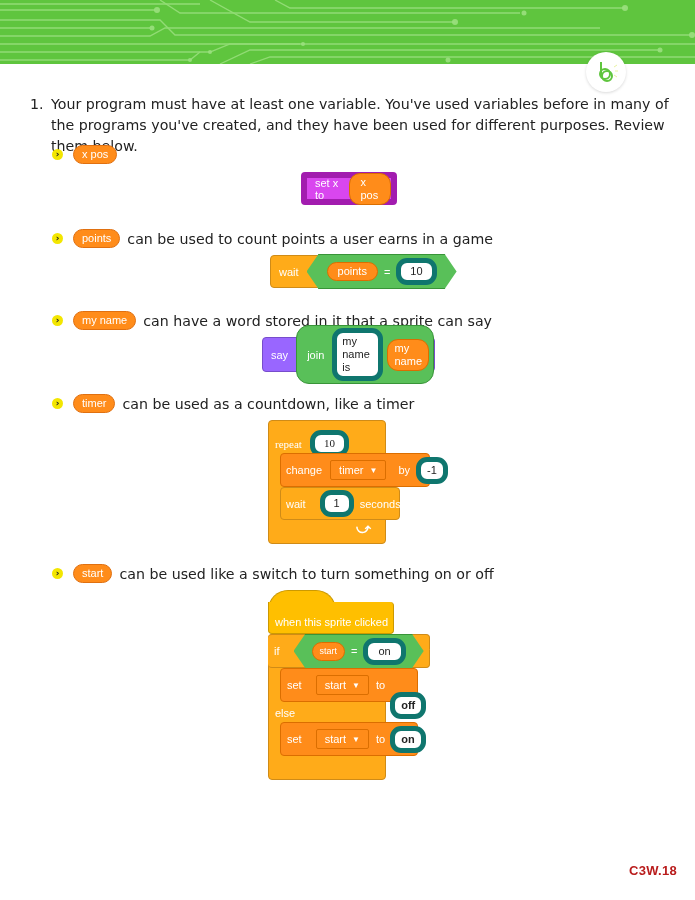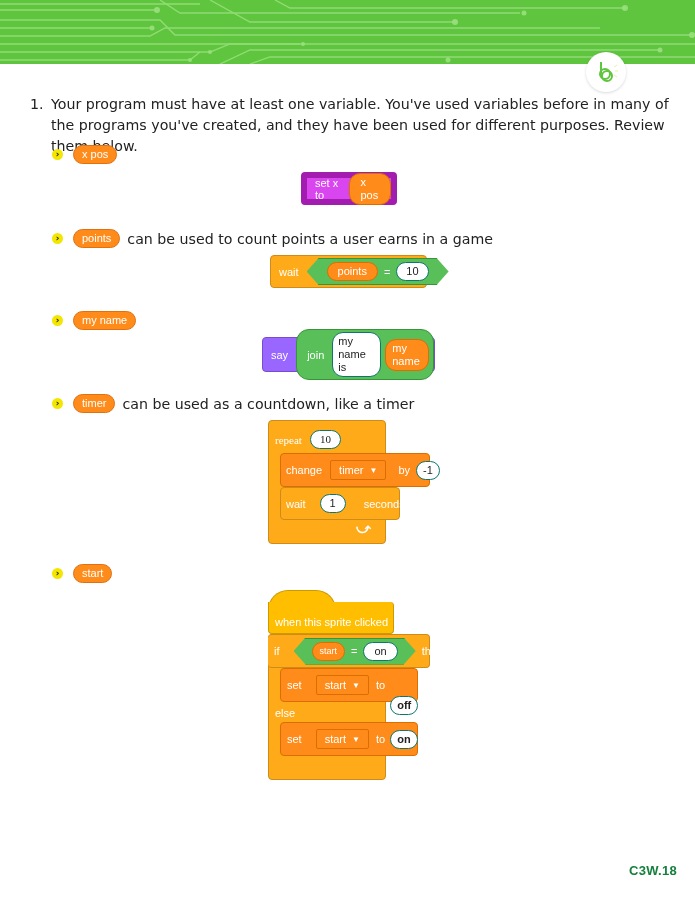--- a/index.html
+++ b/index.html
@@ -17,27 +17,27 @@
           font-size:9px; font-weight:bold; color:#222; margin-right:10px; line-height:1; }
   .varpill { display:inline-block; background:#ff8c1a; color:#fff; border:1px solid #e07010; border-radius:10px;
              font-family:"Liberation Sans", sans-serif; font-size:11px; padding:2px 8px; margin-right:7px; line-height:13px; }
   .blk { position:absolute; font-family:"Liberation Sans", sans-serif; color:#fff; font-size:11px; box-sizing:border-box; }
   .stack { display:flex; align-items:center; height:100%; padding-left:8px; }
   .blue { background:#d946ef; border:6px solid #a21caf; border-radius:4px; }
   .amber { background:#ffab19; border:1px solid #cf8b17; border-radius:4px; }
   .purple { background:#9966ff; border:1px solid #774dcb; border-radius:4px; }
   .orange { background:#ff8c1a; border:1px solid #db6e00; border-radius:4px; }
   .pill-o { background:#ff8c1a; border:1px solid #db6e00; border-radius:11px; padding:2px 10px; color:#fff; font-size:11px; line-height:13px; }
-  .pill-w { background:#fff; border:1px solid #0f766e; border-radius:11px; padding:2px 9px; color:#222; font-size:11px; line-height:13px; }
+  .pill-w { background:#fff; border:5px solid #0f766e; border-radius:11px; padding:2px 9px; color:#222; font-size:11px; line-height:13px; }
   .pill-g { background:#59c059; border:1px solid #389438; border-radius:13px; padding:2px 4px; display:inline-flex; align-items:center; gap:4px; }
   .hexg { background:#59c059; border-top:1px solid #389438; border-bottom:1px solid #389438; display:inline-flex; align-items:center; gap:6px;
           padding:3px 20px; clip-path:polygon(12px 0, calc(100% - 12px) 0, 100% 50%, calc(100% - 12px) 100%, 12px 100%, 0 50%); }
   .dd { background:#ff8c1a; border:1px solid #db6e00; border-radius:2px; padding:3px 8px; color:#fff; font-size:11px; display:inline-flex; align-items:center; gap:6px; }
   .gap6 { margin-right:8px; }
-  .footer { position:absolute; left:629px; top:863px; font-family:"Liberation Sans", sans-serif; font-size:13px; font-weight:bold; color:#15803d; letter-spacing:0.3px; }
+  .footer { position:absolute; left:629px; top:863px; font-family:"Liberation Sans", sans-serif; font-size:13px; font-weight:bold; color:#b91c1c; letter-spacing:0.3px; }
 </style>
 </head>
 <body>
 
 <div class="banner">
   <svg width="695" height="64">
     <g stroke="#9be07f" stroke-width="1.3" fill="none" opacity="0.85">
       <path d="M0 10 H155"></path>
         <path d="M0 20 H160 L175 35 H690"></path>
         <path d="M0 28 H150"></path>
@@ -108,20 +108,21 @@
       <span class="pill-o">points</span>
       <span>=</span>
       <span class="pill-w">10</span>
     </span>
   </div>
 </div>
 
 <div class="bullet" style="top:311px;">
   <span class="chev">›</span>
   <span class="varpill">my name</span>
+  <span>can have a word stored in it that a sprite can say</span>
 </div>
 <div class="blk purple" style="left:262px; top:337px; width:173px; height:35px;">
   <div class="stack">
     <span class="gap6">say</span>
     <span class="pill-g">
       <span style="padding:0 4px 0 6px;">join</span>
       <span class="pill-w" style="padding:2px 5px;">my name is</span>
       <span class="pill-o" style="padding:2px 6px;">my name</span>
     </span>
   </div>
@@ -148,28 +149,29 @@
         <span style="font-size:8px;">▼</span>
       </span>
       <span style="margin:0 6px 0 12px;">by</span>
       <span class="pill-w" style="padding:2px 6px;">-1</span>
     </div>
   </div>
   <div class="blk amber" style="left:280px; top:487px; width:120px; height:33px;">
     <div class="stack" style="padding-left:5px;">
       <span style="margin-right:14px;">wait</span>
       <span class="pill-w">1</span>
-      <span style="margin-left:18px;">seconds</span>
+      <span style="margin-left:6px;">seconds</span>
     </div>
   </div>
 </div>
 
 <div class="bullet" style="top:564px;">
   <span class="chev">›</span>
   <span class="varpill">start</span>
+  <span>can be used like a switch to turn something on or off</span>
 </div>
 <div>
   <div class="blk amber" style="left:268px; top:590px; width:68px; height:20px; border-radius:34px 34px 0 0; border-bottom:none; background:#ffbf00; border-color:#cc9900;"></div>
   <div class="blk amber" style="left:268px; top:602px; width:126px; height:32px; background:#ffbf00; border-color:#cc9900; border-top:none; border-radius:0 4px 4px 4px;text-align:center;">
     <div class="stack" style="padding-left:6px; padding-top:4px;">
       <span>when this sprite clicked</span>
     </div>
   </div>
   <div class="blk amber" style="left:268px; top:634px; width:118px; height:146px;">
     <div style="position:absolute; left:6px; top:72px;">else</div>

